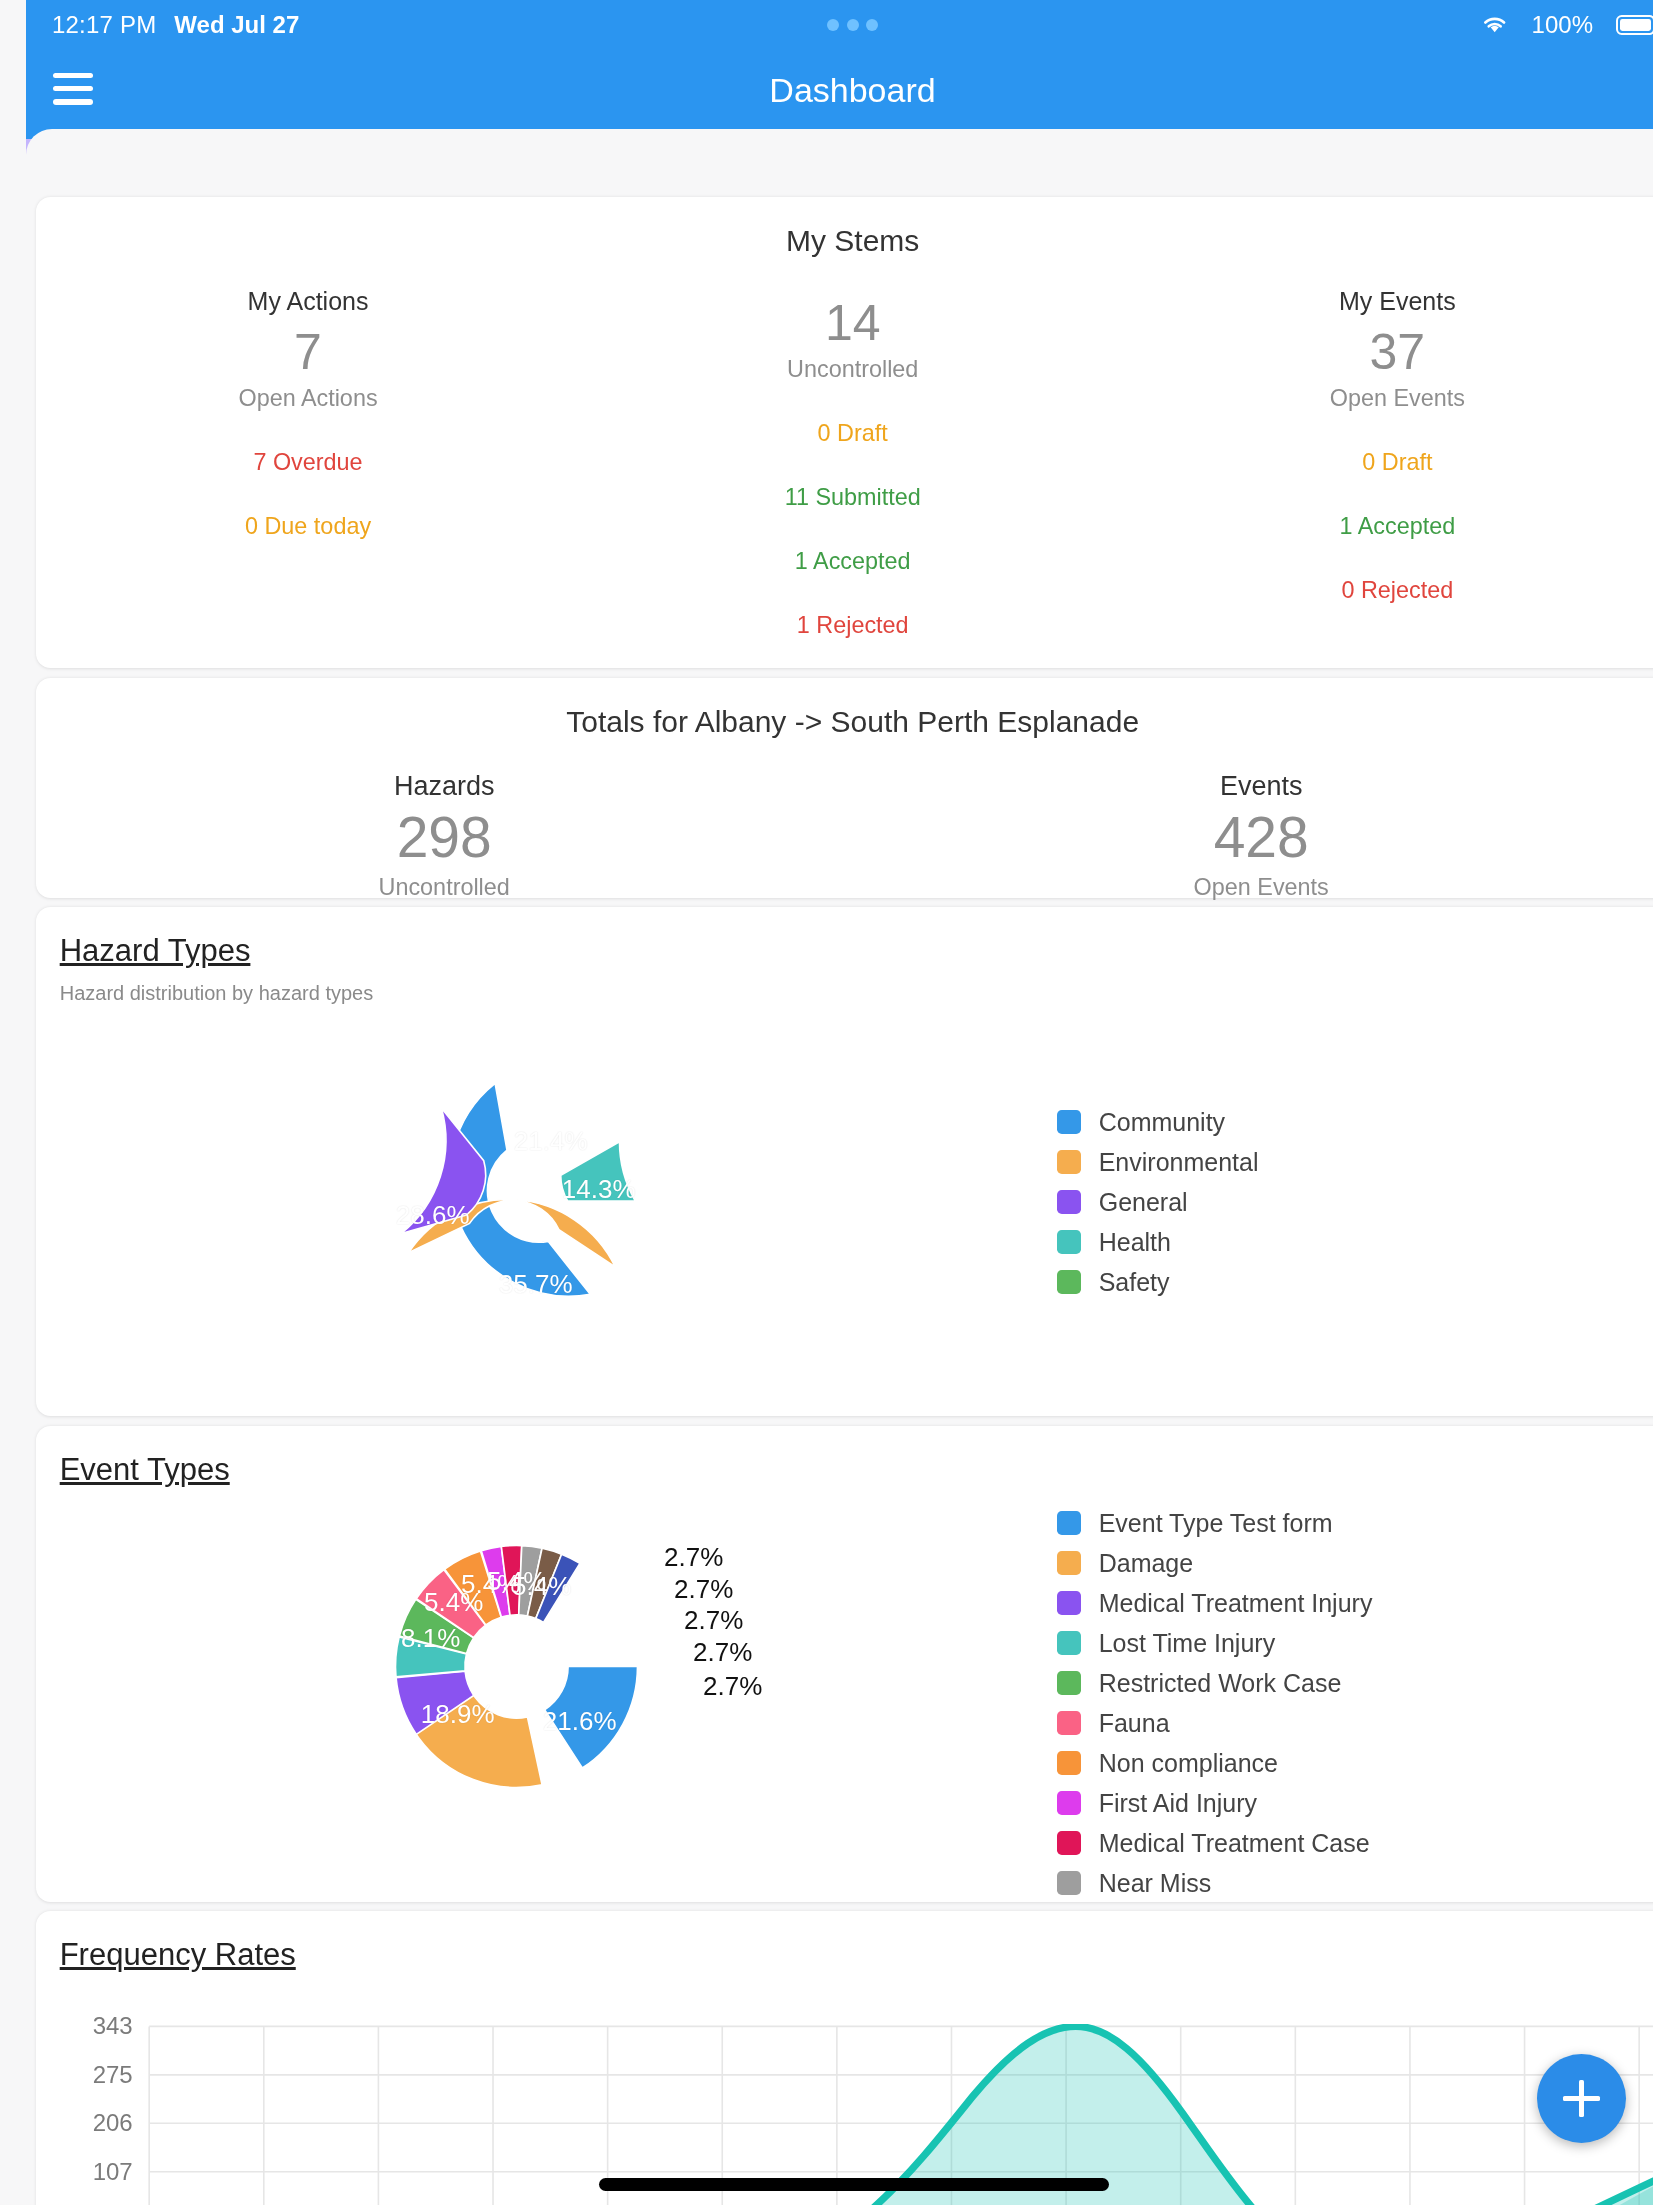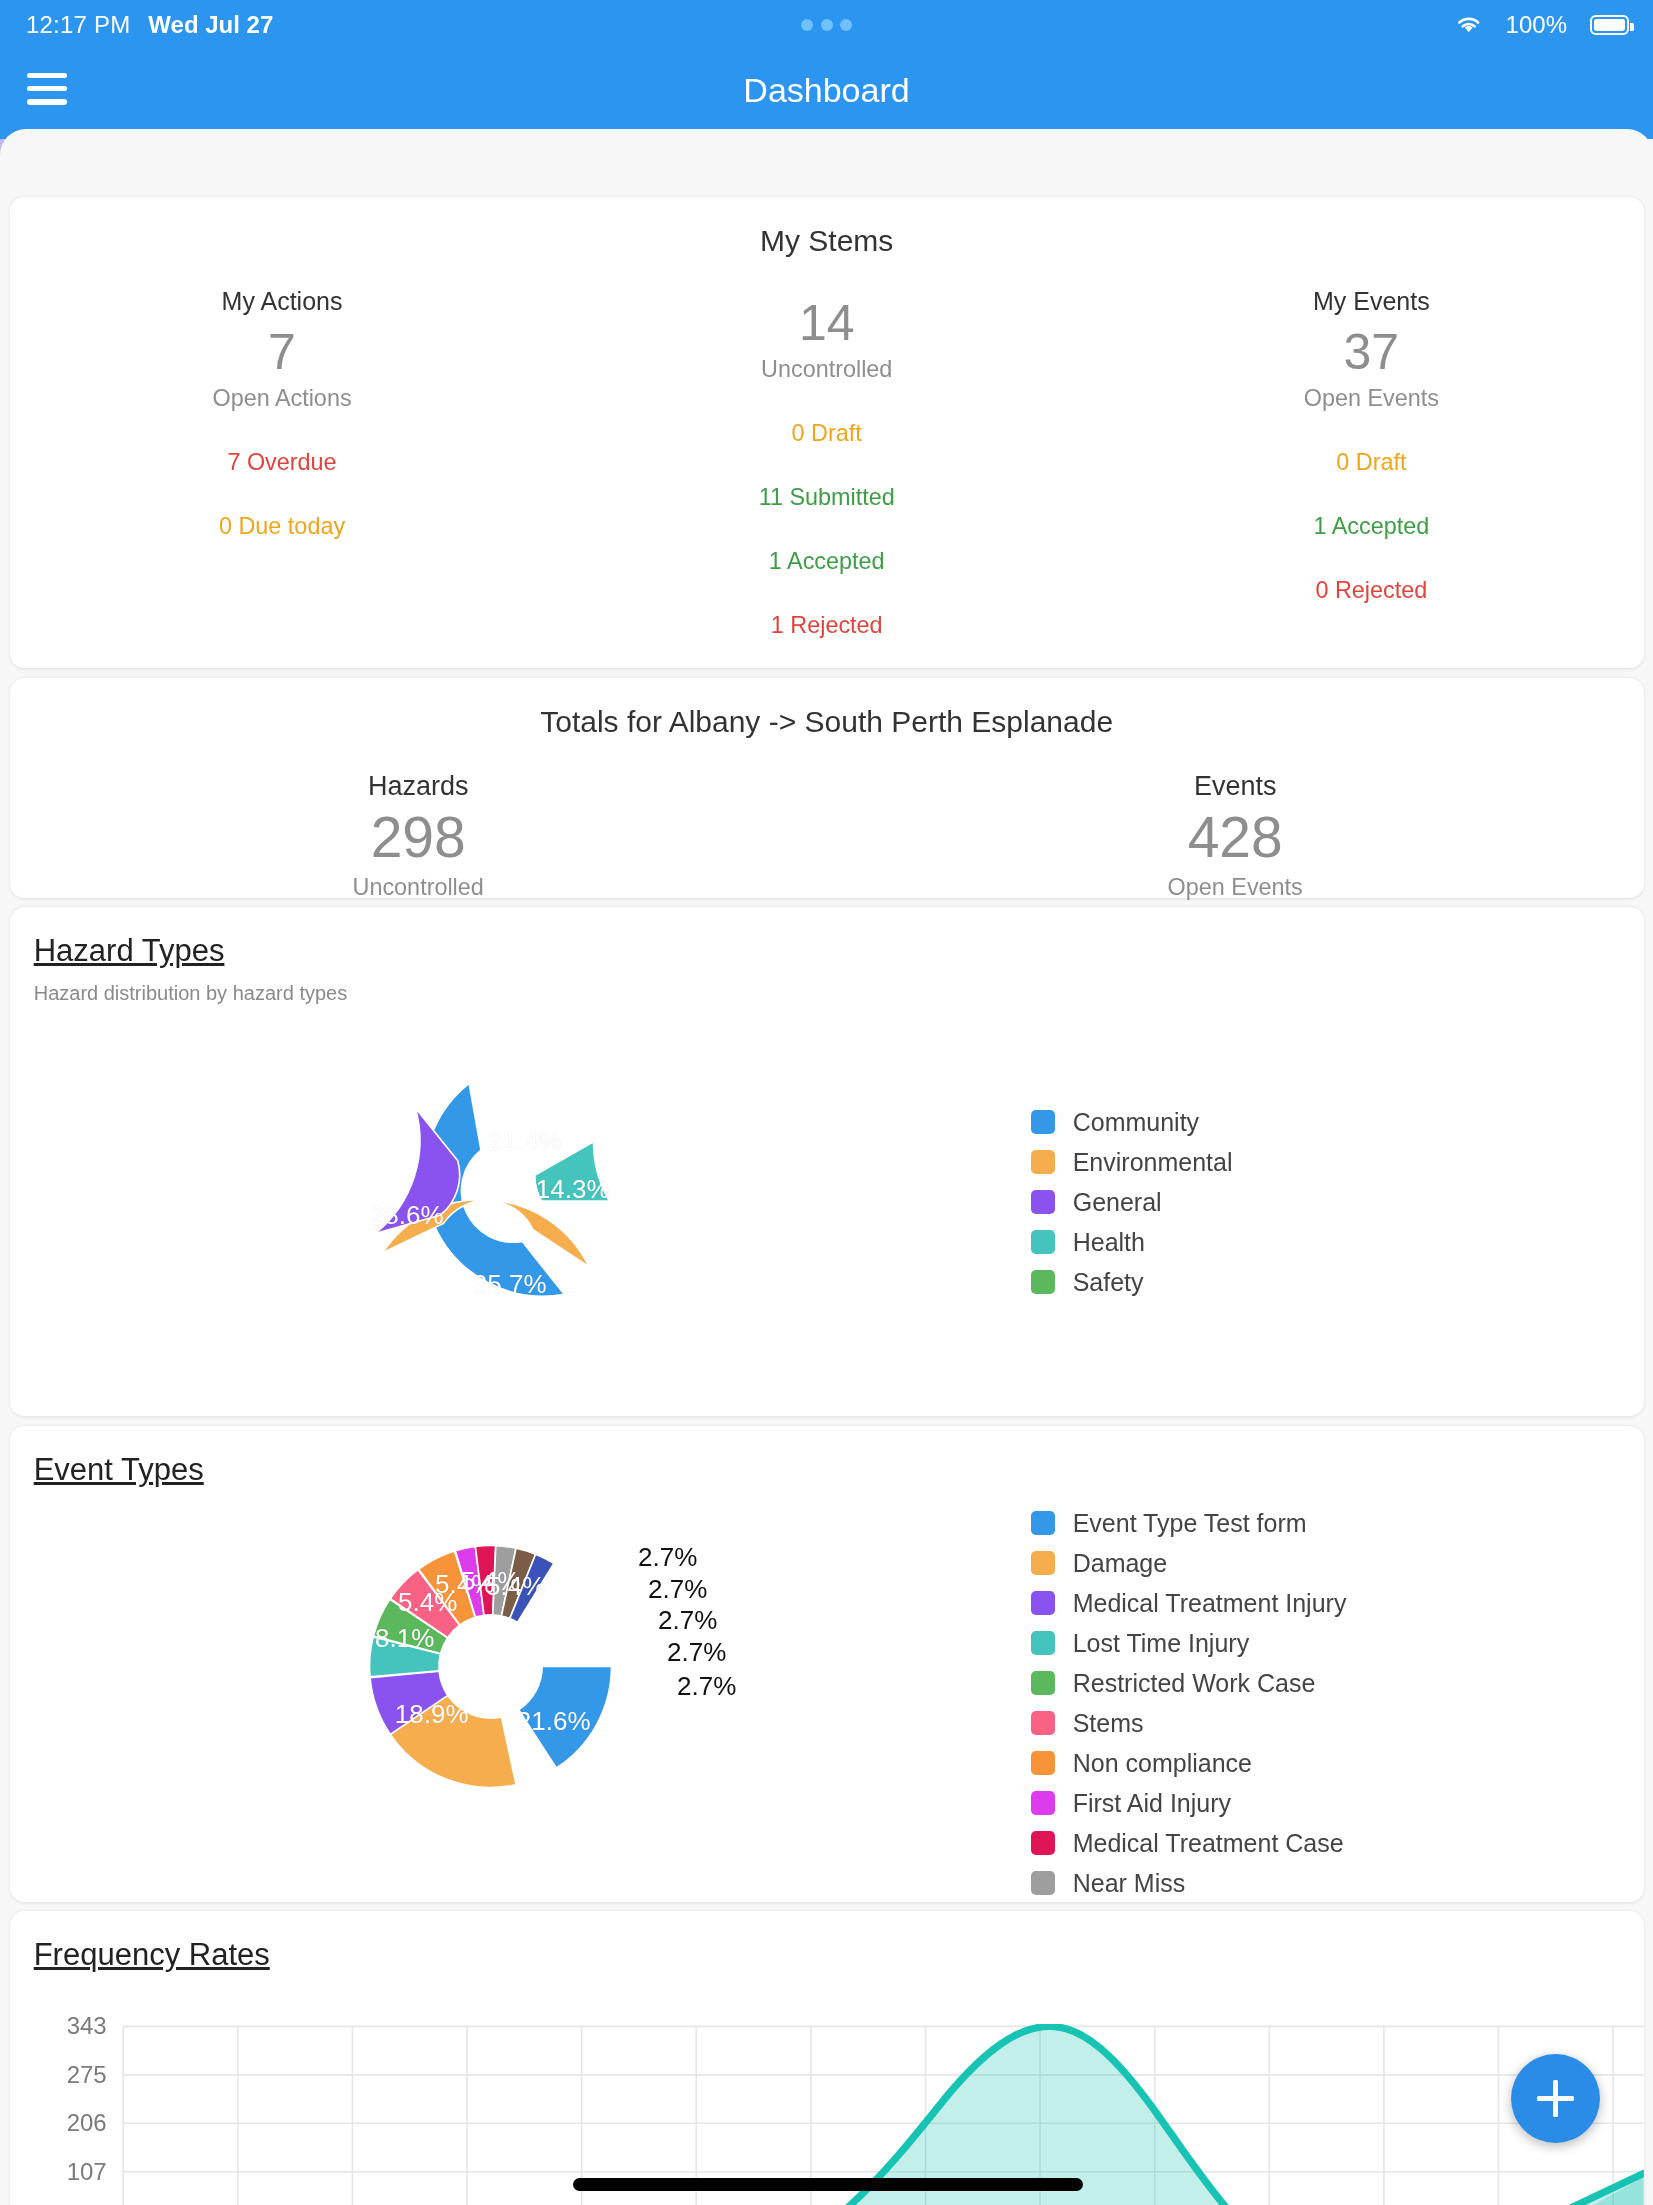--- a/index.html
+++ b/index.html
@@ -2,21 +2,21 @@
 <html style="font-size:13px"><head>
 <meta charset="utf-8">
 <style>
   * { box-sizing: border-box; margin: 0; padding: 0; }
   html, body {
     width: 1653px; height: 2205px;
     background: #f7f7f8;
     font-family: "Liberation Sans", sans-serif;
     overflow: hidden;
   }
-  #app { position: relative; width: 1387px; height: 2205px; background: #c4b5fd; }
+  #app { position: relative; width: 1387px; height: 2205px; background: #c4b5fd; margin-left: 26px; }
 
   
   .statusbar {
     position: absolute; top: 0; left: 0; width: 1653px; height: 50px;
     background: #2b95f0; color: #fff;
     display: flex; align-items: center; font-size: 24px;
   }
   .sb-left { display: flex; align-items: center; gap: 18px; margin-left: 26px; }
   .sb-time { font-weight: 400; letter-spacing: 0.2px; }
   .sb-date { font-weight: 700; }
@@ -324,21 +324,21 @@
       <div class="legend-item">
         <span class="legend-swatch" style="background:#45c4bd"></span>
         <span class="legend-text">Lost Time Injury</span>
       </div>
       <div class="legend-item">
         <span class="legend-swatch" style="background:#5cb85c"></span>
         <span class="legend-text">Restricted Work Case</span>
       </div>
       <div class="legend-item">
         <span class="legend-swatch" style="background:#fa6285"></span>
-        <span class="legend-text">Stems</span>
+        <span class="legend-text">Fauna</span>
       </div>
       <div class="legend-item">
         <span class="legend-swatch" style="background:#f79439"></span>
         <span class="legend-text">Non compliance</span>
       </div>
       <div class="legend-item">
         <span class="legend-swatch" style="background:#dd3ced"></span>
         <span class="legend-text">First Aid Injury</span>
       </div>
       <div class="legend-item">

